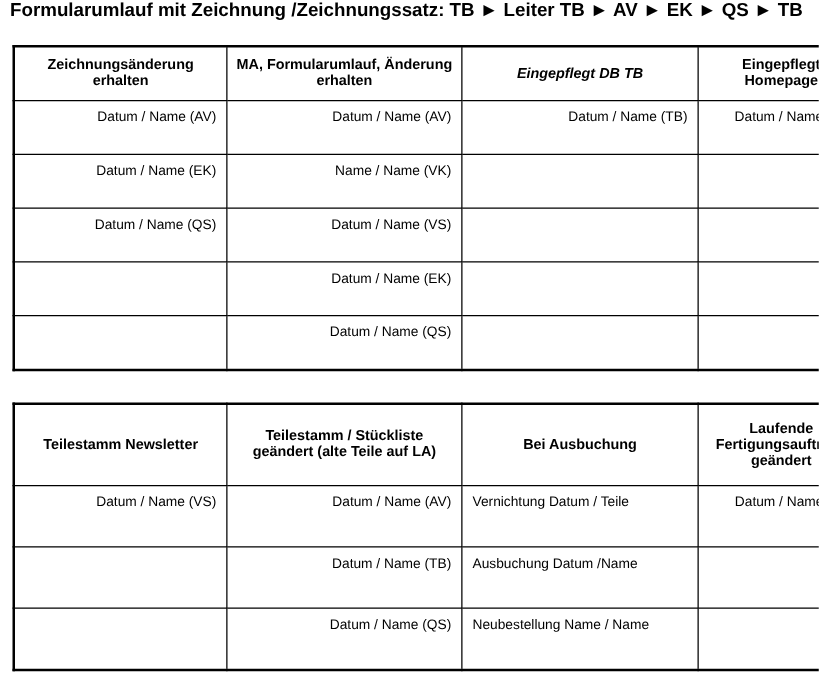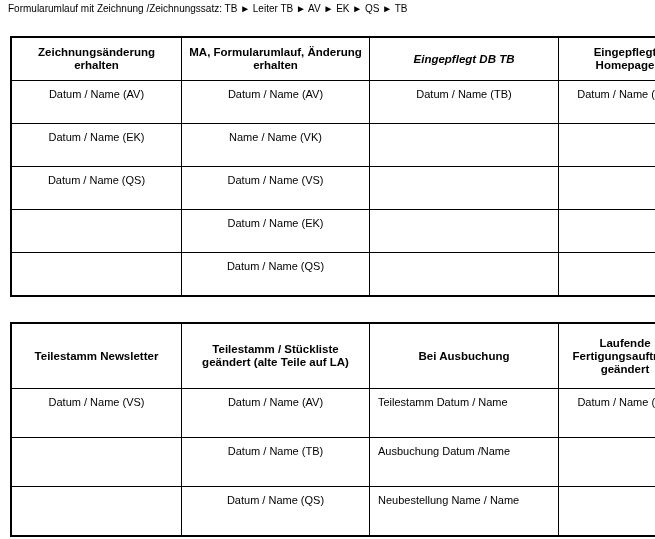--- a/index.html
+++ b/index.html
@@ -23,24 +23,25 @@
   }
 
   
   .header-notes {
     position: absolute;
     left: 8px;
     top: 2px;
     width: 640px;
   }
   .header-line {
-    font-size: 10px;
+    font-size: 15px;
     line-height: 14px;
     white-space: nowrap;
     color: #000;
+    font-weight: bold;
   }
 
   
   .tbl {
     position: absolute;
     border-collapse: collapse;
     table-layout: fixed;
     background: #fff;
   }
   .tbl.block1 {
@@ -69,21 +70,21 @@
   }
   .tbl td {
     font-size: 11px;
     font-weight: normal;
     text-align: left;
     vertical-align: top;
     padding: 6px 8px;
     line-height: 14px;
   }
   .tbl td.ctr {
-    text-align: center;
+    text-align: right;
   }
   .b1 th { height: 34px; }
   .b1 td { height: 30px; }
   .b2 th { height: 56px; }
   .b2 td { height: 36px; }
 
   .col-a { width: 159px; }
   .col-b { width: 177px; }
   .col-c { width: 178px; font-style: italic; }
   .col-d { width: 122px; }
@@ -151,21 +152,21 @@
         <th class="c2-a">Teilestamm Newsletter</th>
         <th class="c2-b">Teilestamm / Stückliste geändert (alte Teile auf LA)</th>
         <th class="c2-c">Bei Ausbuchung</th>
         <th class="c2-d">Laufende Fertigungsaufträge geändert</th>
       </tr>
     </thead>
     <tbody>
       <tr>
         <td class="ctr">Datum / Name (VS)</td>
         <td class="ctr">Datum / Name (AV)</td>
-        <td>Teilestamm Datum / Name</td>
+        <td>Vernichtung Datum / Teile</td>
         <td class="ctr">Datum / Name (AV)</td>
       </tr>
       <tr>
         <td class="ctr"></td>
         <td class="ctr">Datum / Name (TB)</td>
         <td>Ausbuchung Datum /Name</td>
         <td class="ctr"></td>
       </tr>
       <tr>
         <td class="ctr"></td>

